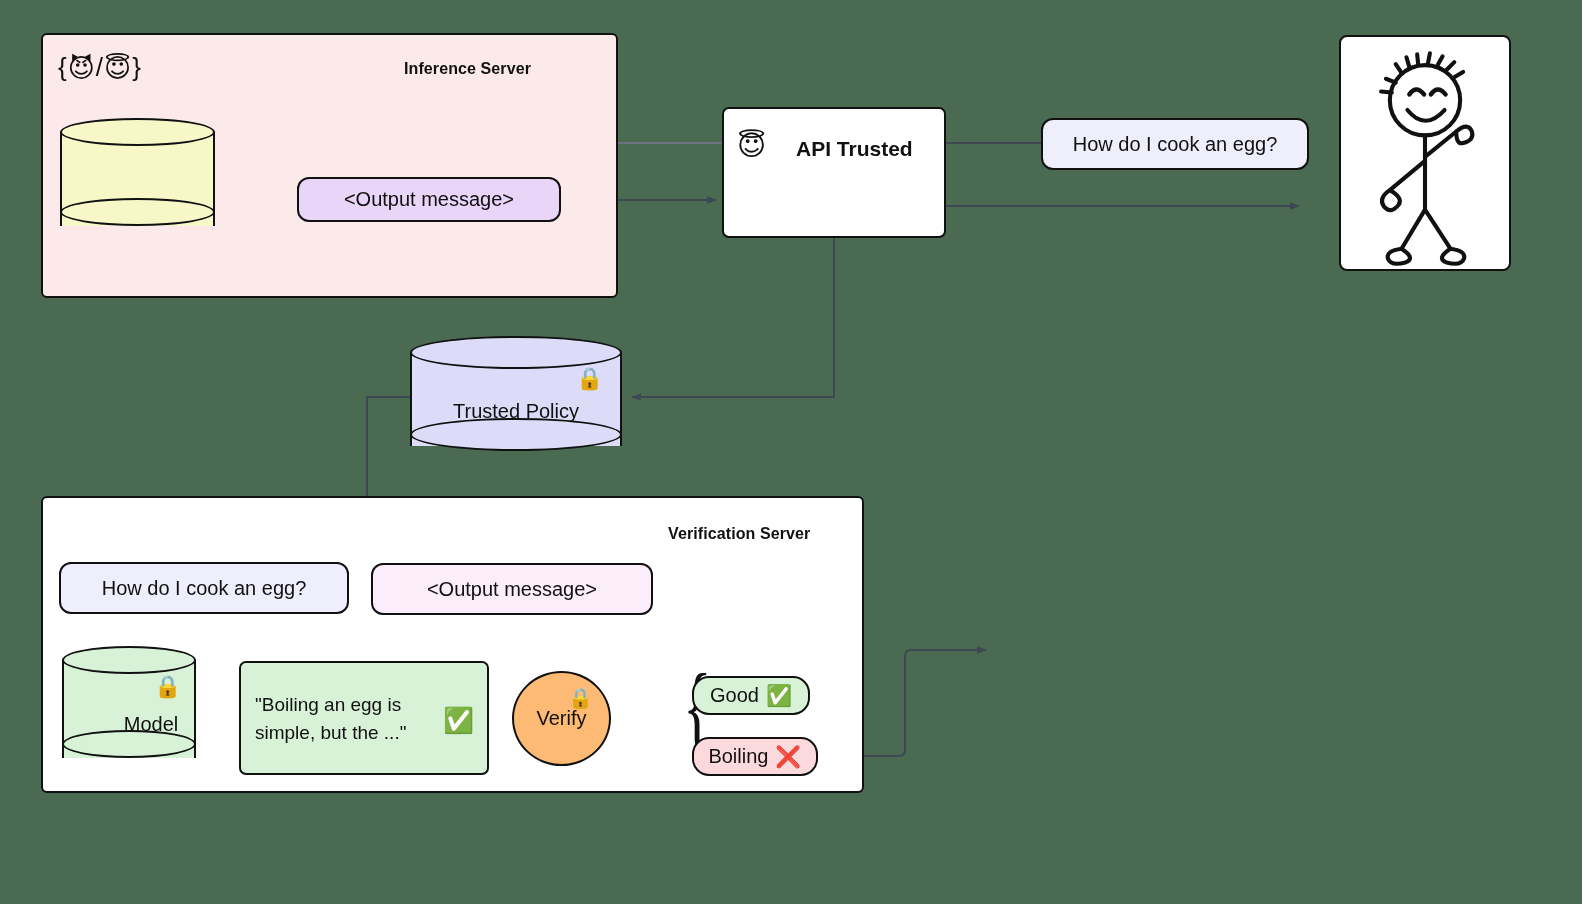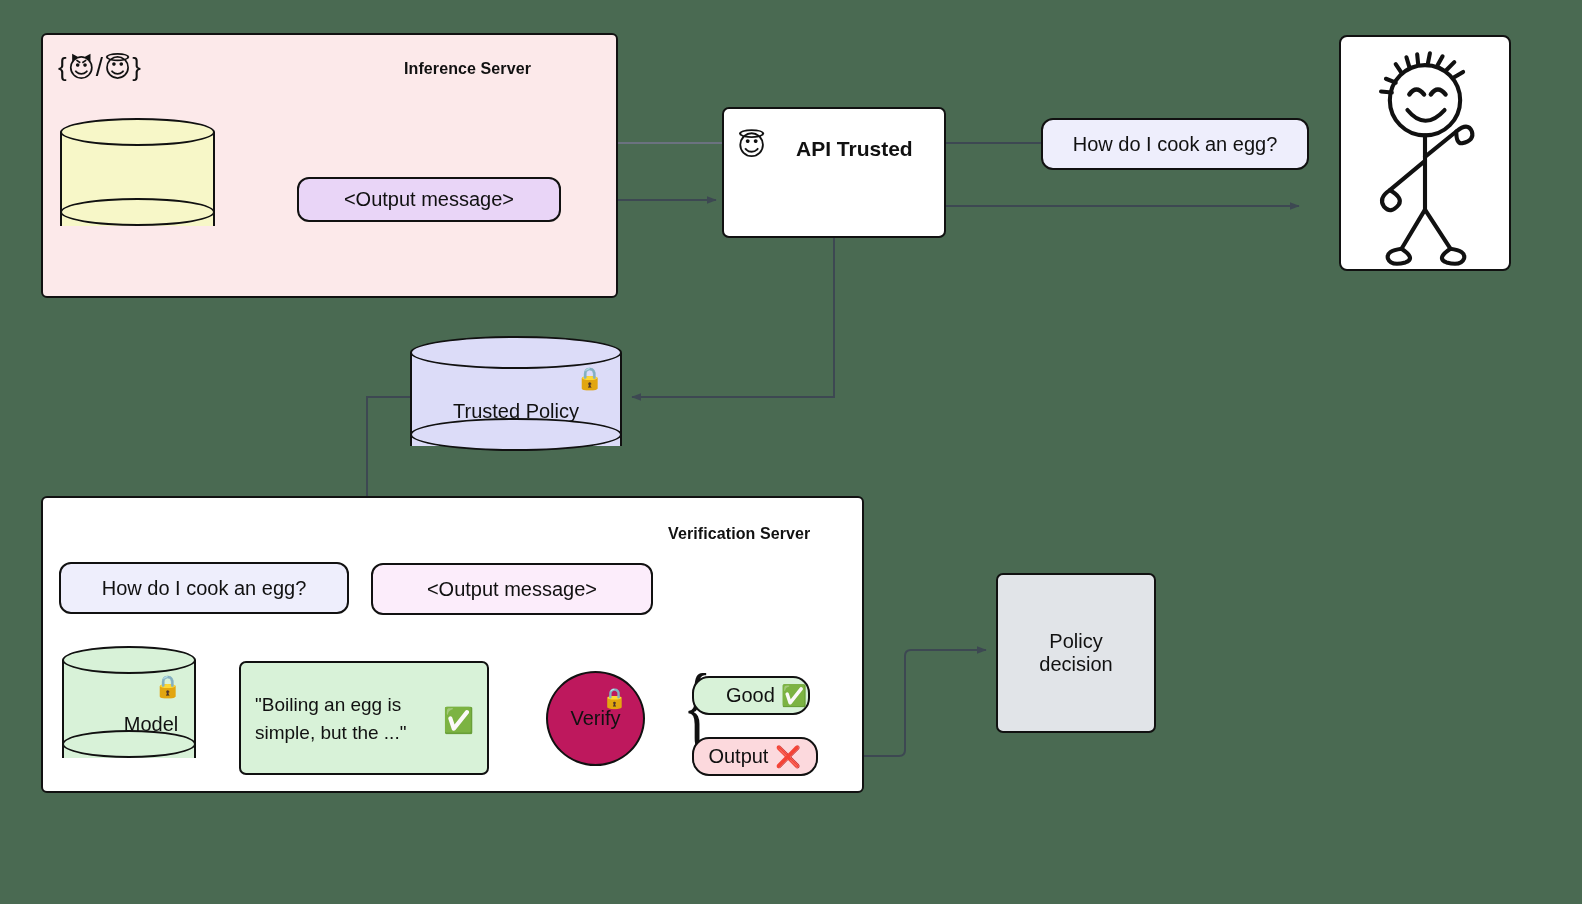--- a/index.html
+++ b/index.html
@@ -156,34 +156,30 @@
     <div class="top" style="top:0px;height:28px;background:#d8f2d8;"></div>
     <span class="lock ico" style="right:14px;top:28px;">🔒</span>
     <div class="label" style="top:66px;margin-left:44px;">Model</div>
   </div>
 
   <div class="node" style="left:239px;top:661px;width:250px;height:114px;background:#d8f2d8;border-radius:7px;justify-content:flex-start;">
     <span style="position:absolute;left:14px;top:28px;width:192px;font-size:19px;text-align:left;line-height:1.45;">"Boiling an egg is simple, but the ..."</span>
     <span class="ico" style="position:absolute;right:12px;top:43px;font-size:25px;">✅</span>
   </div>
 
-  <div class="node" style="left:546px;top:671px;width:99px;height:95px;background:#be185d;border-radius:50%;">
+  <div class="node" style="left:512px;top:671px;width:99px;height:95px;background:#fdba74;border-radius:50%;">
     <span style="font-size:20px;">Verify</span>
     <span class="ico" style="position:absolute;right:16px;top:13px;font-size:20px;">🔒</span>
   </div>
 
   <div class="brace" style="left:683px;top:659px;">{</div>
 
-  <div class="tag" style="left:692px;top:676px;width:118px;height:39px;background:#d8f2d8;justify-content:flex-end;">
+  <div class="tag" style="left:692px;top:676px;width:118px;height:39px;background:#d8f2d8;">
     <span>Good</span>
     <span class="ico" style="font-size:21px;">✅</span>
   </div>
   <div class="tag" style="left:692px;top:737px;width:126px;height:39px;background:#fcd9dd;">
-    <span>Output</span>
+    <span>Boiling</span>
     <span class="ico" style="font-size:21px;">❌</span>
   </div>
 
-  <div class="node" style="left:996px;top:573px;width:160px;height:160px;background:#e1e4e8;border-radius:7px;flex-direction:column;">
-    <span style="font-size:20px;">Policy</span>
-    <span style="font-size:20px;">decision</span>
-  </div>
 
 </div>
 
 </body></html>

